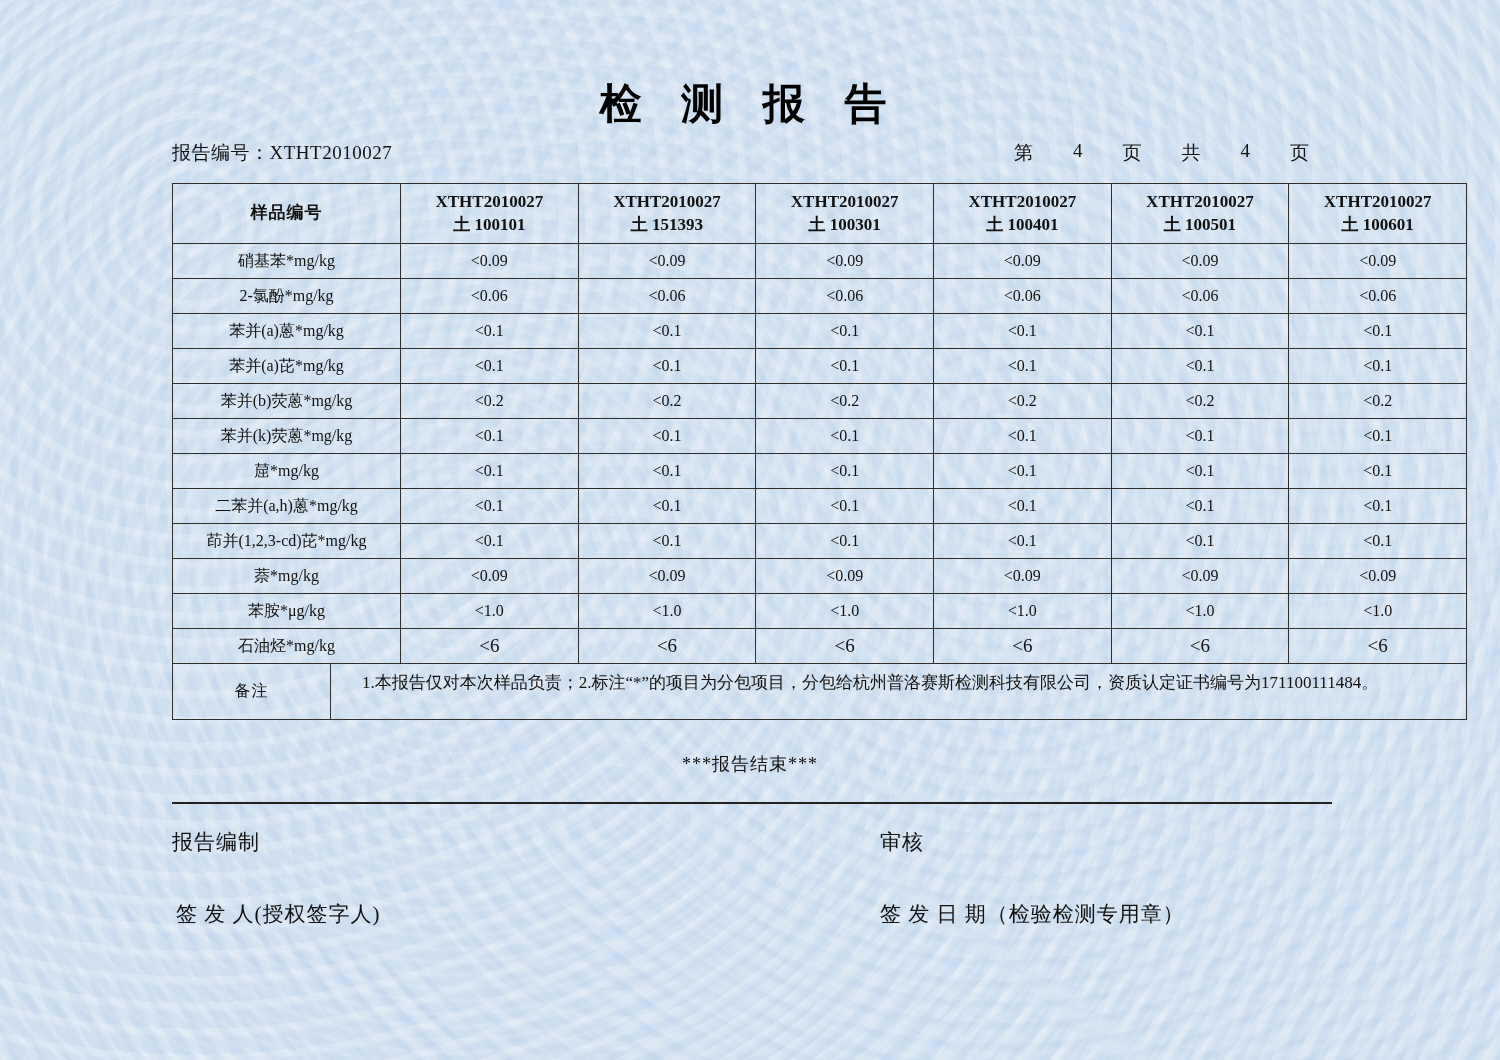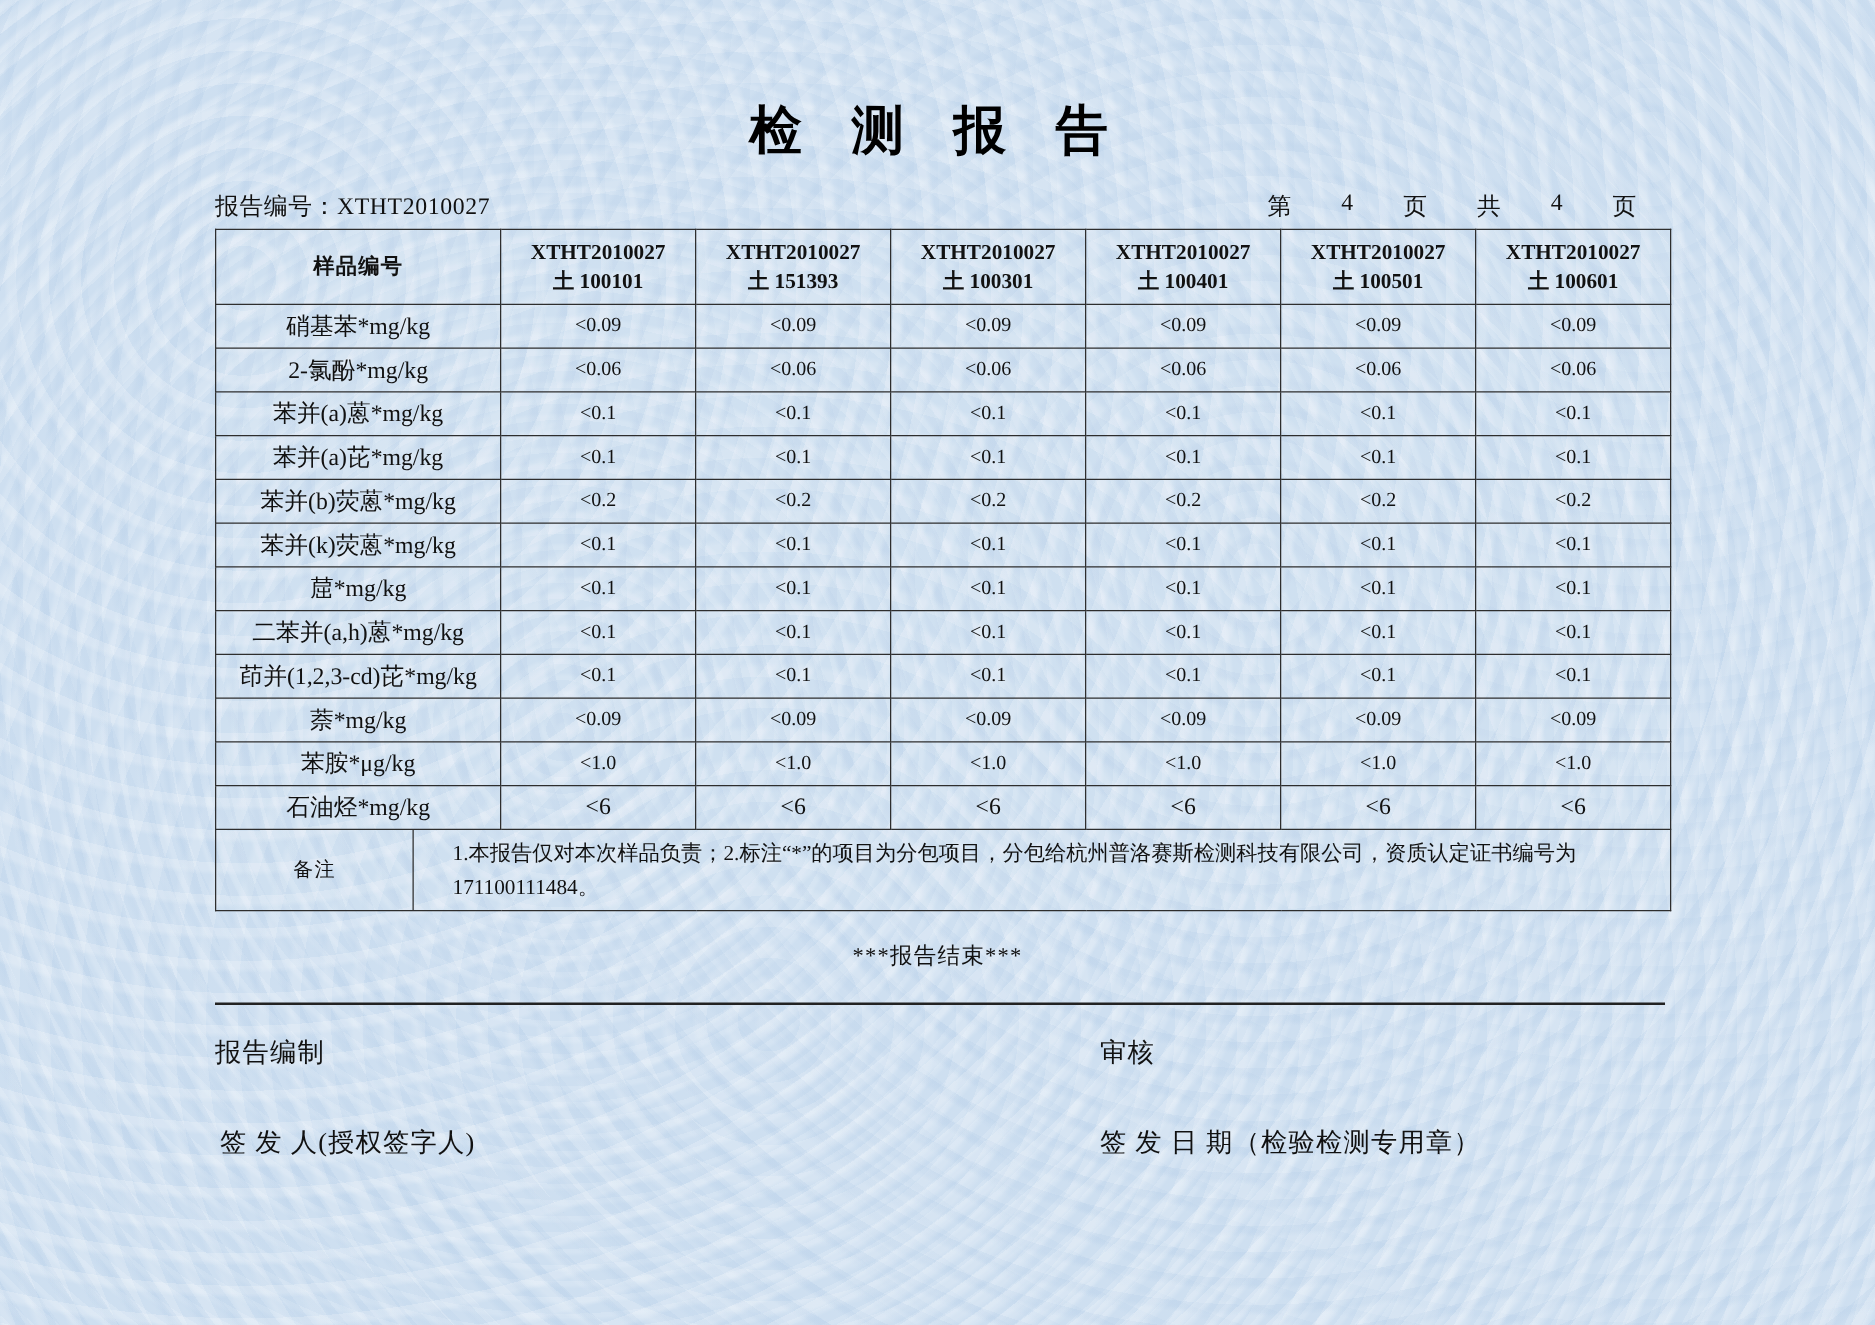--- a/index.html
+++ b/index.html
@@ -21,45 +21,45 @@
       repeating-radial-gradient(circle at 88% 12%, rgba(181,206,232,0.16) 0 4px, rgba(255,255,255,0) 8px 19px),
       repeating-radial-gradient(circle at 30% 55%, rgba(255,255,255,0.12) 0 3px, rgba(197,216,236,0.12) 6px 13px);
     padding-left: 24px;
   }
   .title{
     position:absolute;top:76px;left:0;right:0;margin:0;text-align:center;
     font-family:"Liberation Sans","DejaVu Sans",sans-serif;
     font-weight:bold;font-size:42px;letter-spacing:14px;color:#000;
   }
   .meta-row{
-    position:absolute;top:152px;left:172px;width:1165px;
+    position:absolute;top:140px;left:172px;width:1165px;
     display:flex;justify-content:space-between;align-items:center;
     font-size:19px;
   }
   .report-no span{letter-spacing:0.5px}
   .page-info{display:flex;gap:40px;padding-right:28px}
   
   .results{
-    position:absolute;top:183px;left:172px;width:1165px;
+    position:absolute;top:183px;left:172px;width:1295px;
     border-collapse:collapse;table-layout:fixed;
   }
   .results th,.results td{
     border:1.6px solid var(--border);
     text-align:center;vertical-align:middle;padding:0;
     background:rgba(255,255,255,0.04);
   }
   .results thead th{height:60px;font-size:17px;font-weight:bold;line-height:1.35}
   .results thead th .l2{font-size:17px}
   th.corner{
     width:228px;
     font-family:"Liberation Sans","DejaVu Sans",sans-serif;
     font-size:19px;letter-spacing:1px;
   }
   .results tbody td{height:35px;font-size:16px}
-  .results tbody td.rowlabel{font-size:19px}
+  .results tbody td.rowlabel{font-size:16px}
   .results tbody tr:last-child td.val{font-size:19px}
   
   .remark-cell{padding:0}
   .remark-wrap{display:flex;align-items:stretch;min-height:55px}
   .remark-label{
     flex:0 0 158px;display:flex;align-items:center;justify-content:center;
     border-right:1.6px solid var(--border);font-size:16px;letter-spacing:1px;
   }
   .remark-text{
     flex:1;text-align:left;font-size:17px;line-height:1.6;

